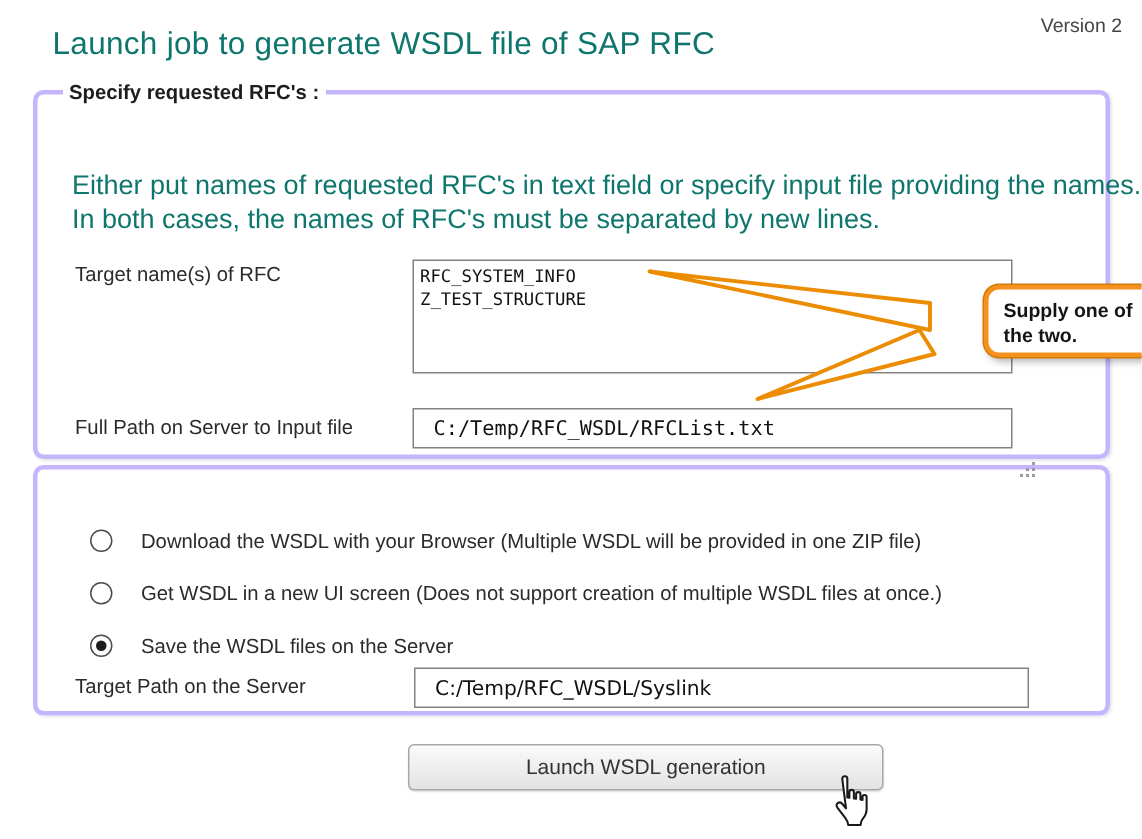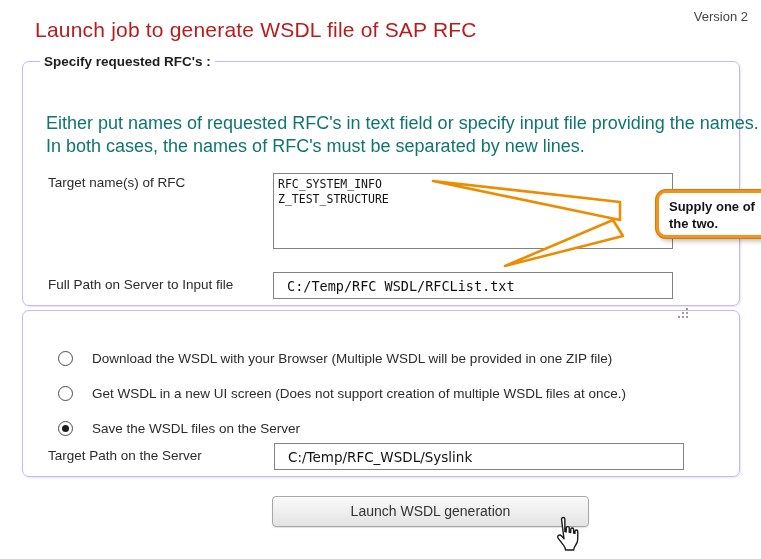--- a/index.html
+++ b/index.html
@@ -3,27 +3,27 @@
 <meta charset="utf-8">
 <style>
   html,body{margin:0;padding:0;background:#fff;}
   body{
     width:761px;height:559px;position:relative;overflow:hidden;
     font-family:"Liberation Sans", sans-serif;color:#333;
   }
   .abs{position:absolute;}
 
   
-  .page-title{left:35px;top:18px;font-size:21px;color:#b91c1c;letter-spacing:.2px;}
+  .page-title{left:35px;top:18px;font-size:21px;color:#0f766e;letter-spacing:.2px;}
   .version{right:13px;top:9px;font-size:13px;color:#444;}
 
   
   fieldset{
     position:absolute;box-sizing:border-box;margin:0;
-    border:1px solid #c4b5fd;border-radius:7px;background:#fff;
+    border:3px solid #c4b5fd;border-radius:7px;background:#fff;
     box-shadow:1px 1px 2px rgba(0,0,0,.10);
   }
   legend{font-weight:bold;font-size:13.5px;color:#1d1d1d;padding:0 4px;margin-left:5px;}
   #fs-rfc{left:22px;top:54px;width:718px;height:252px;}
   #fs-out{left:22px;top:310px;width:718px;height:167px;}
   fieldset > .inner{position:absolute;left:0;top:0;right:0;bottom:0;}
 
   .para{position:absolute;left:23px;font-size:18px;color:#0f766e;white-space:nowrap;}
   .fldlabel{position:absolute;left:25px;font-size:13.5px;color:#2b2b2b;white-space:nowrap;}
 

